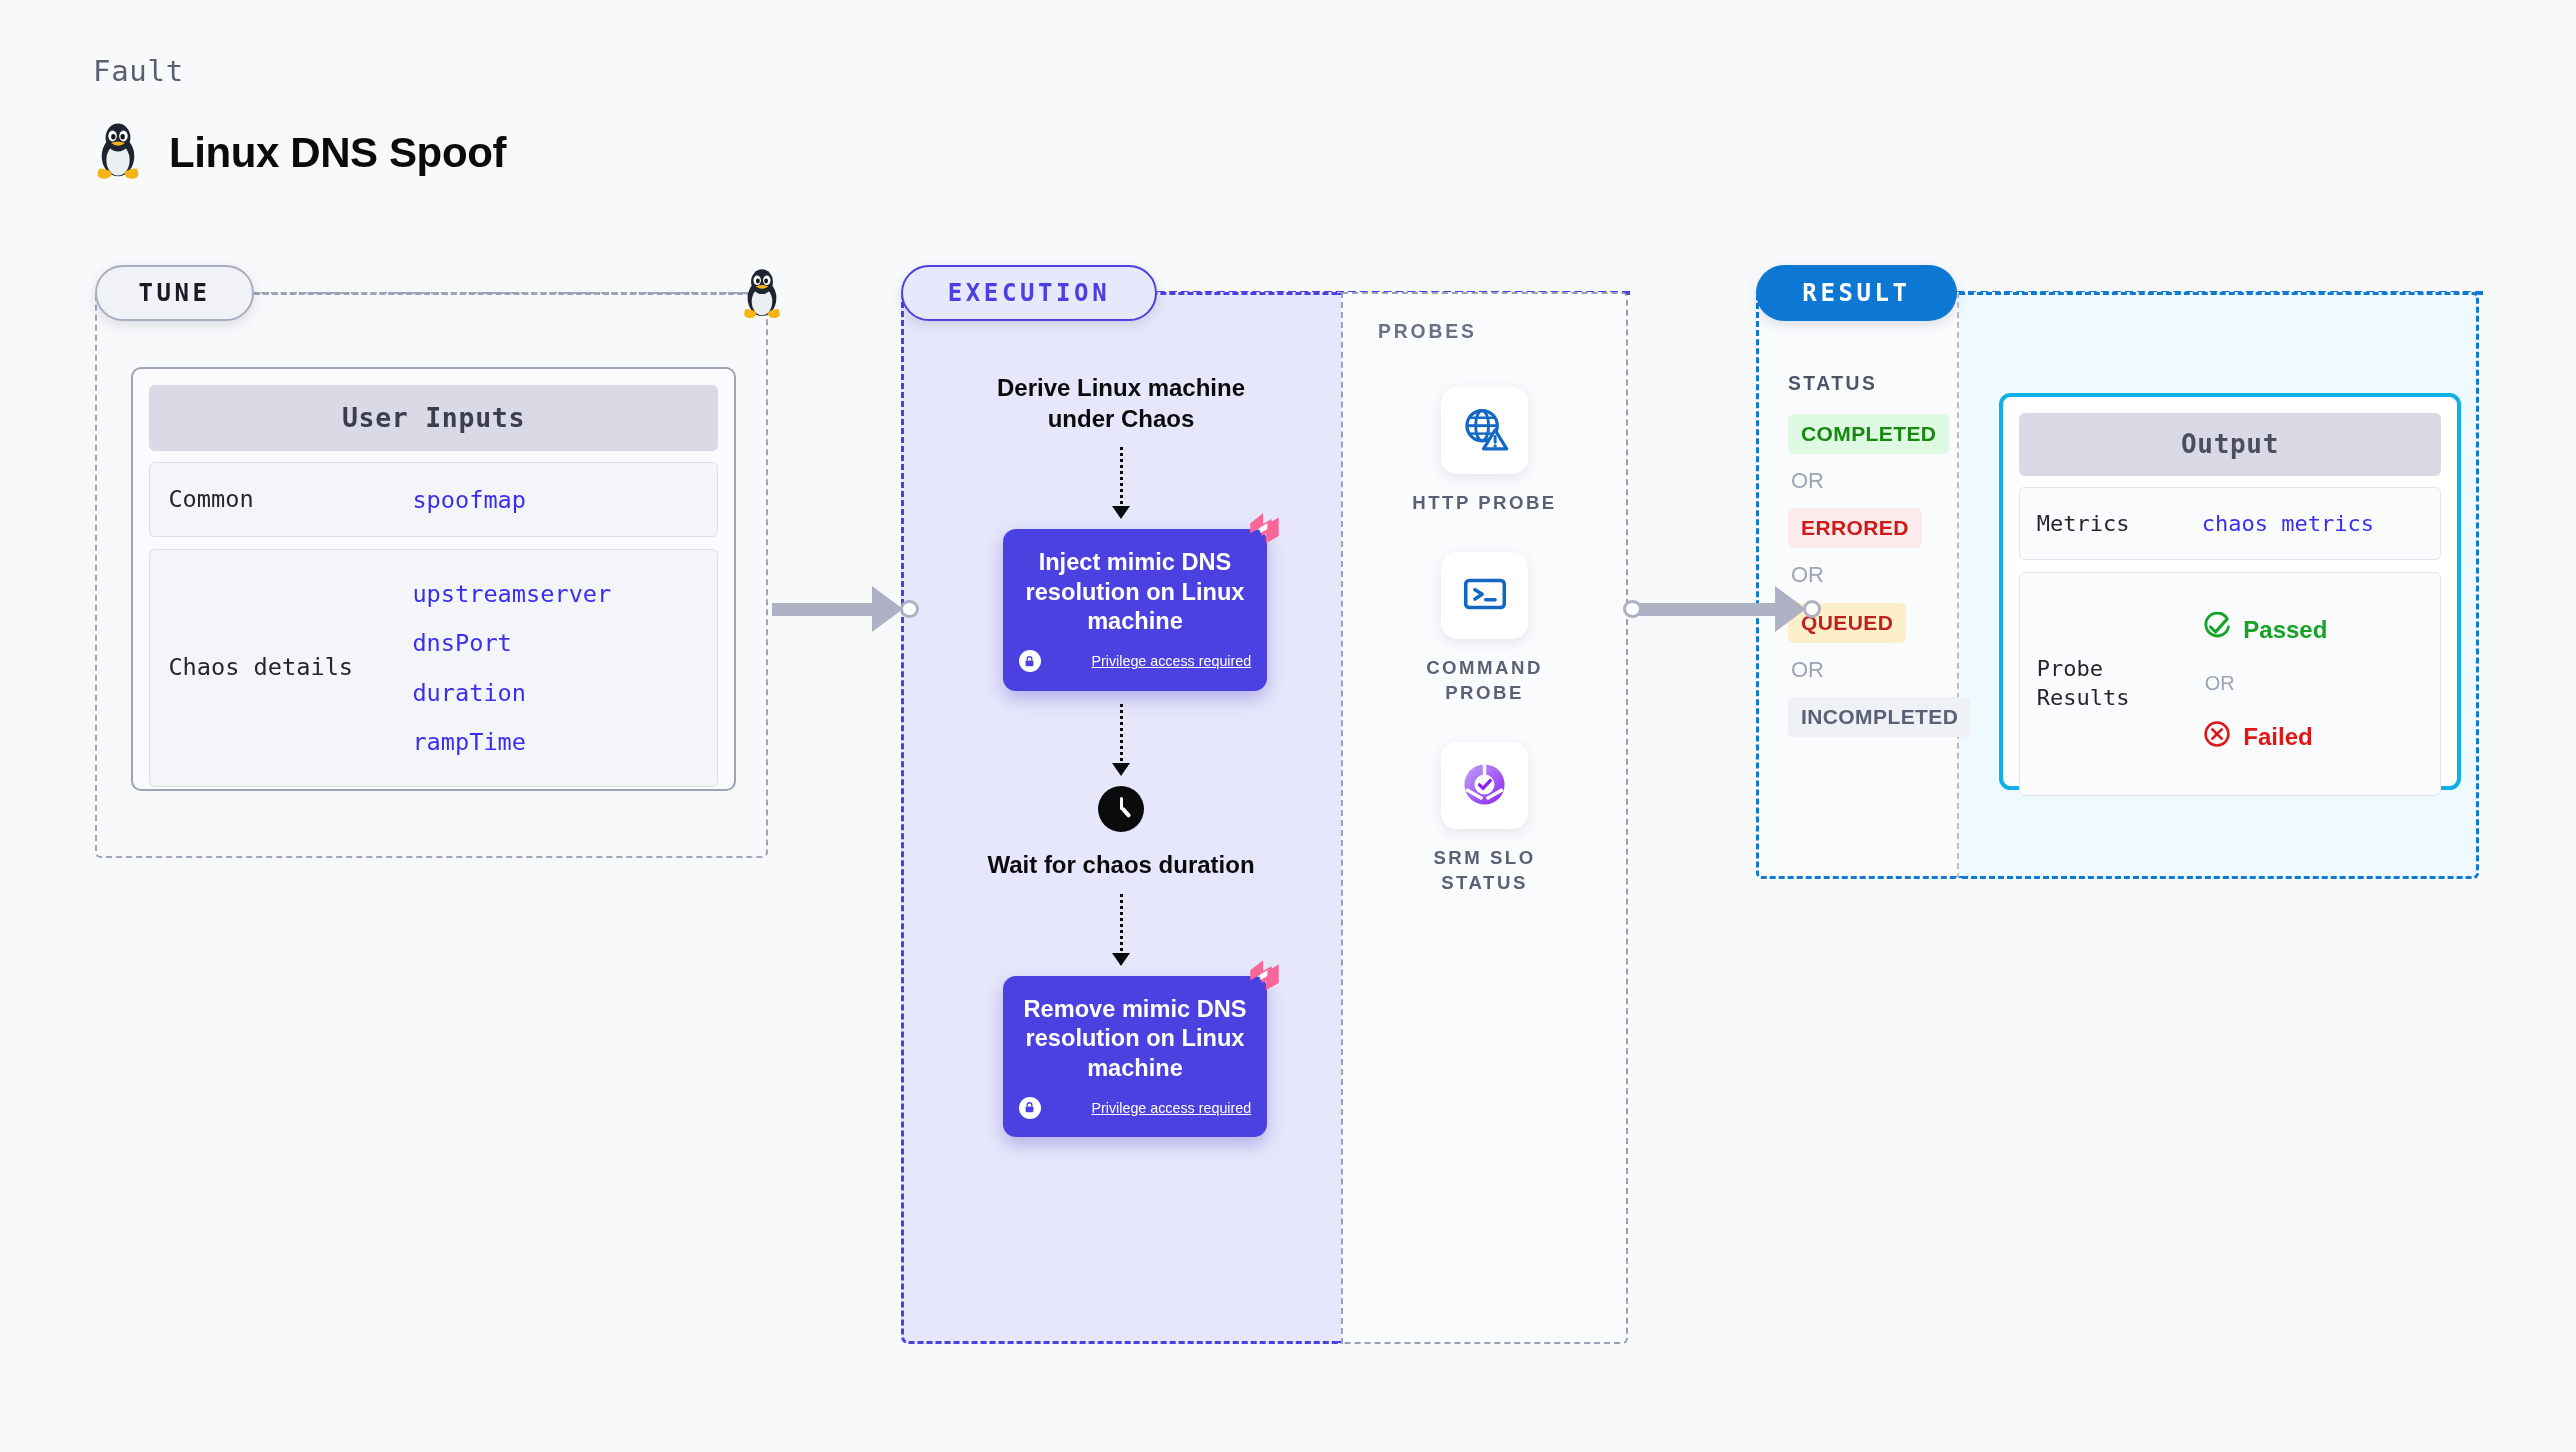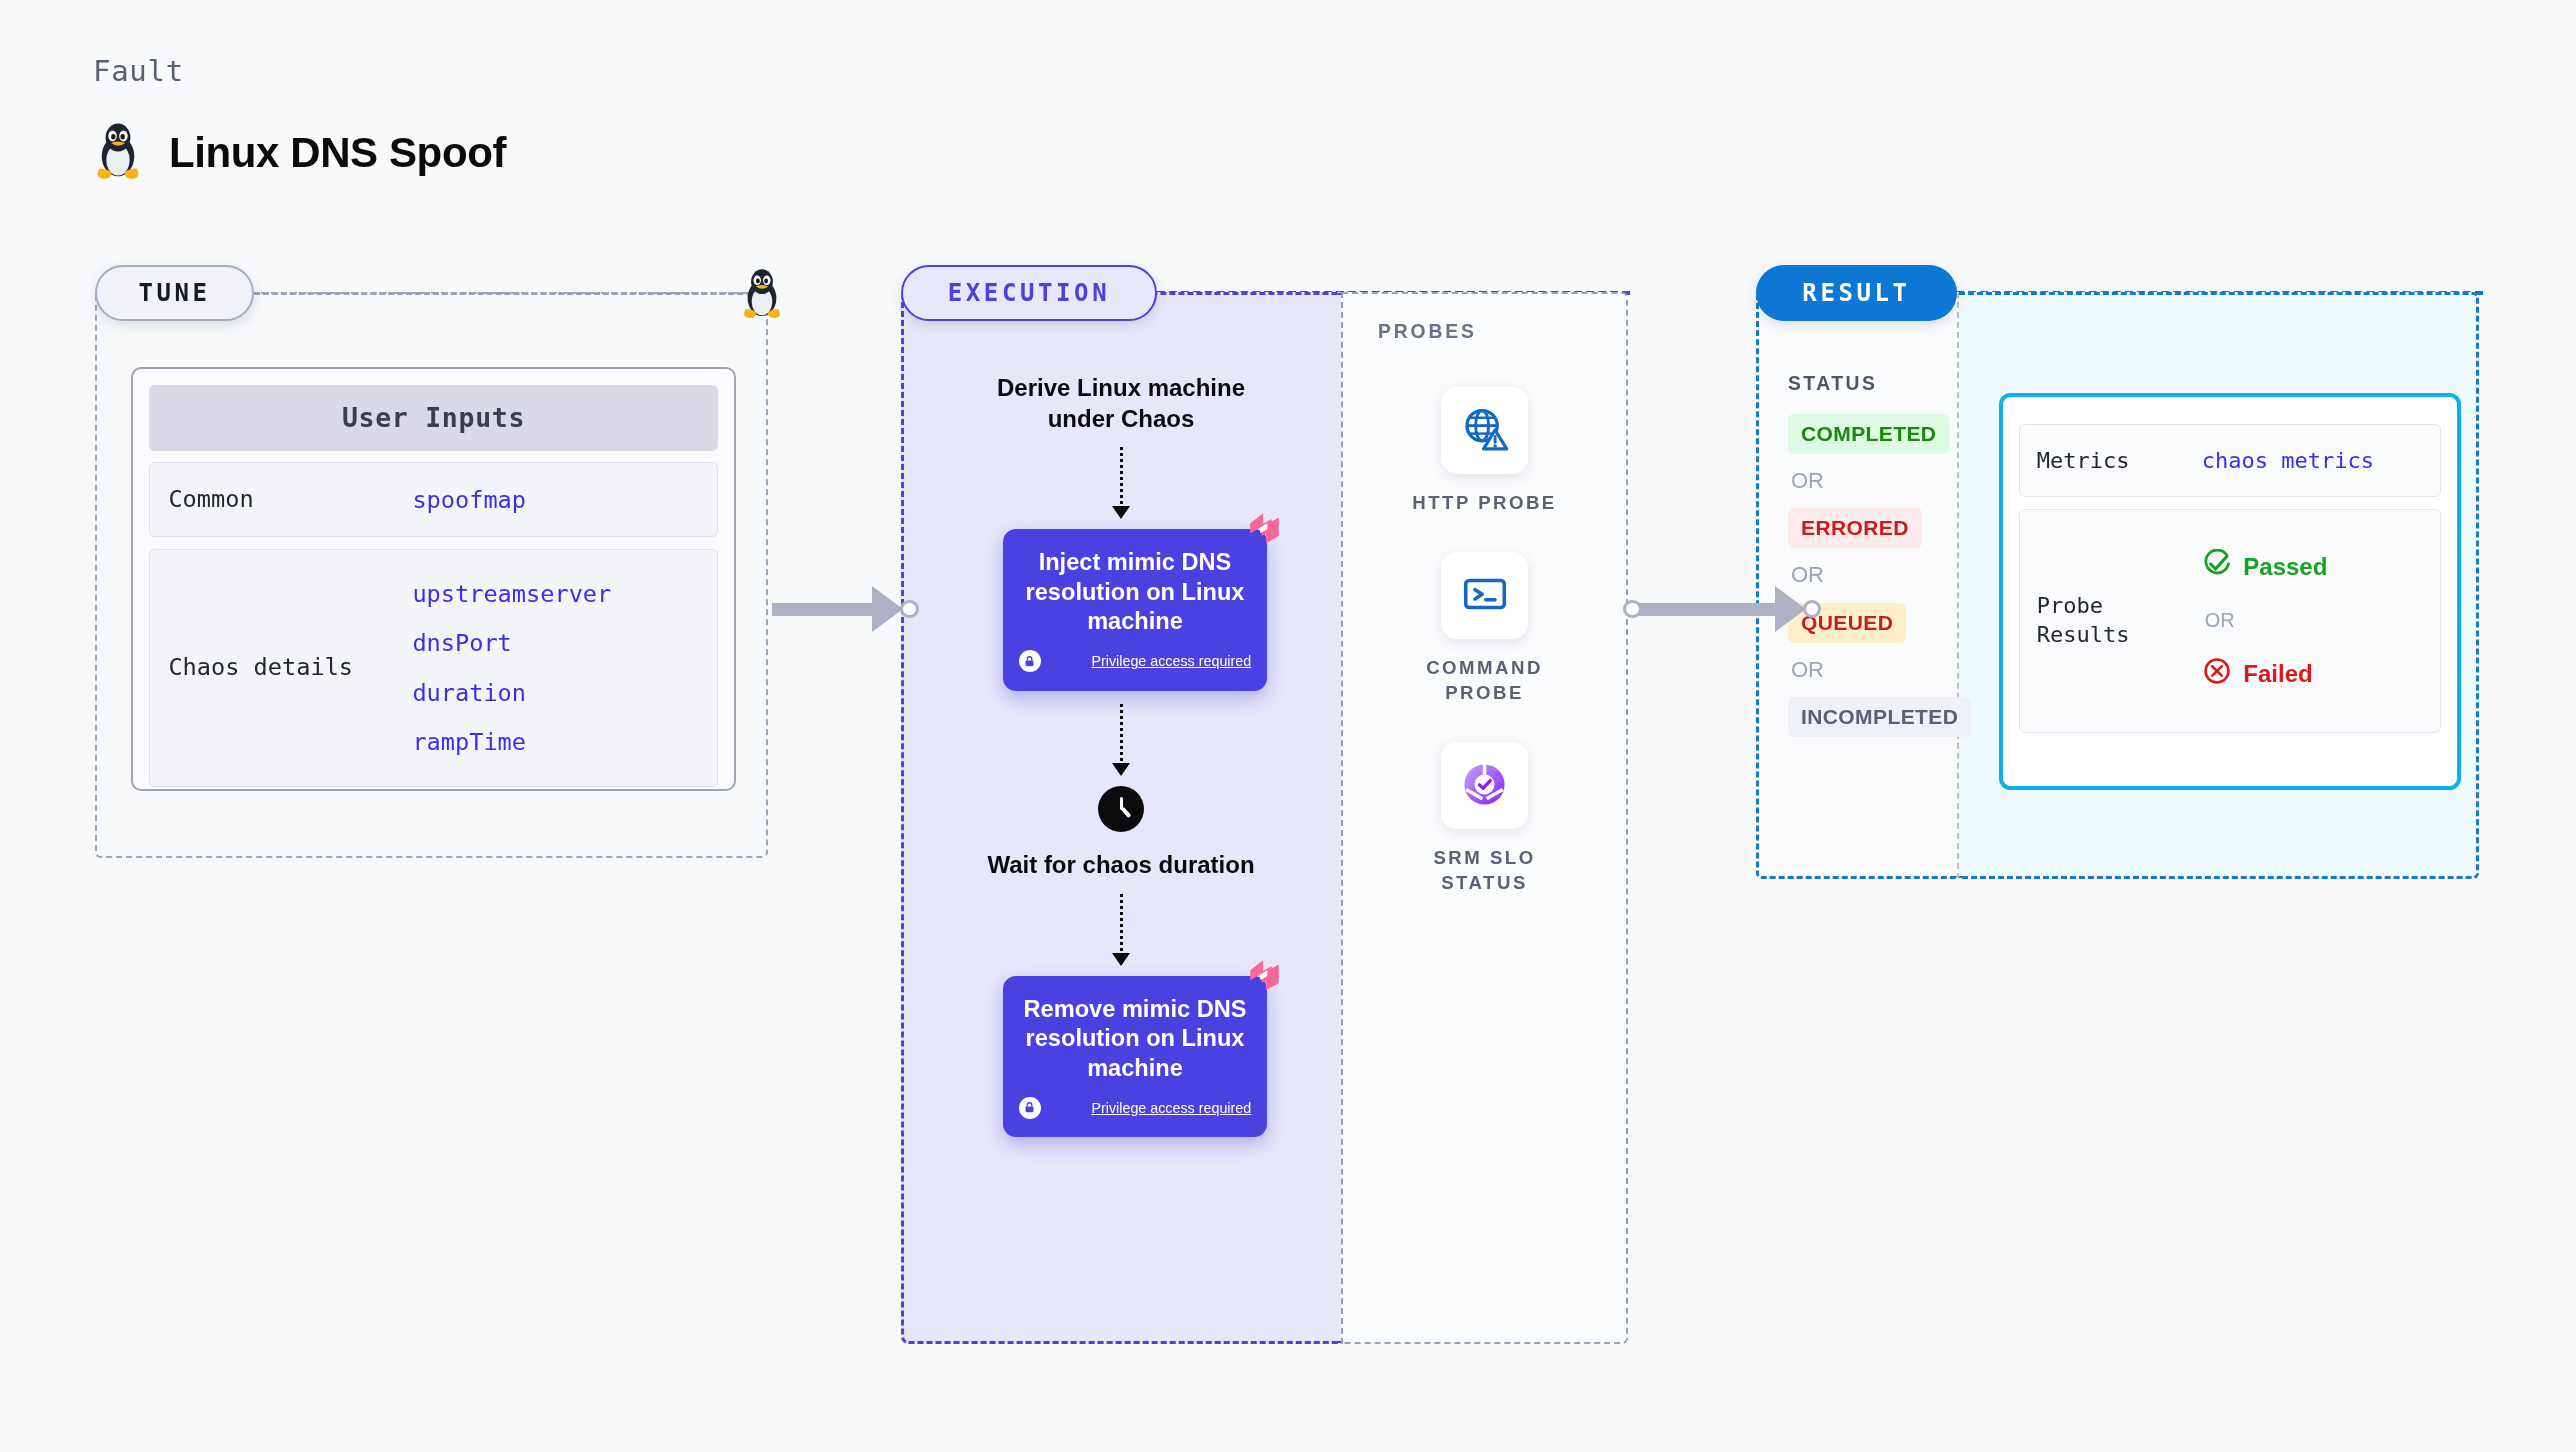--- a/index.html
+++ b/index.html
@@ -664,20 +664,21 @@
     <span class="status-chip chip-completed">COMPLETED</span>
     <span class="or-word">OR</span>
     <span class="status-chip chip-errored">ERRORED</span>
     <span class="or-word">OR</span>
     <span class="status-chip chip-queued">QUEUED</span>
     <span class="or-word">OR</span>
     <span class="status-chip chip-incompleted">INCOMPLETED</span>
   </div>
 
   <div class="output-card">
+    <div class="out-header">Output</div>
 
     <div class="out-row out-row-metrics">
       <div class="out-key">Metrics</div>
       <div class="out-val-mono">chaos metrics</div>
     </div>
 
     <div class="out-row out-row-probe">
       <div class="out-key">Probe Results</div>
       <div class="out-val-stack">
         <div class="res-line res-pass">

